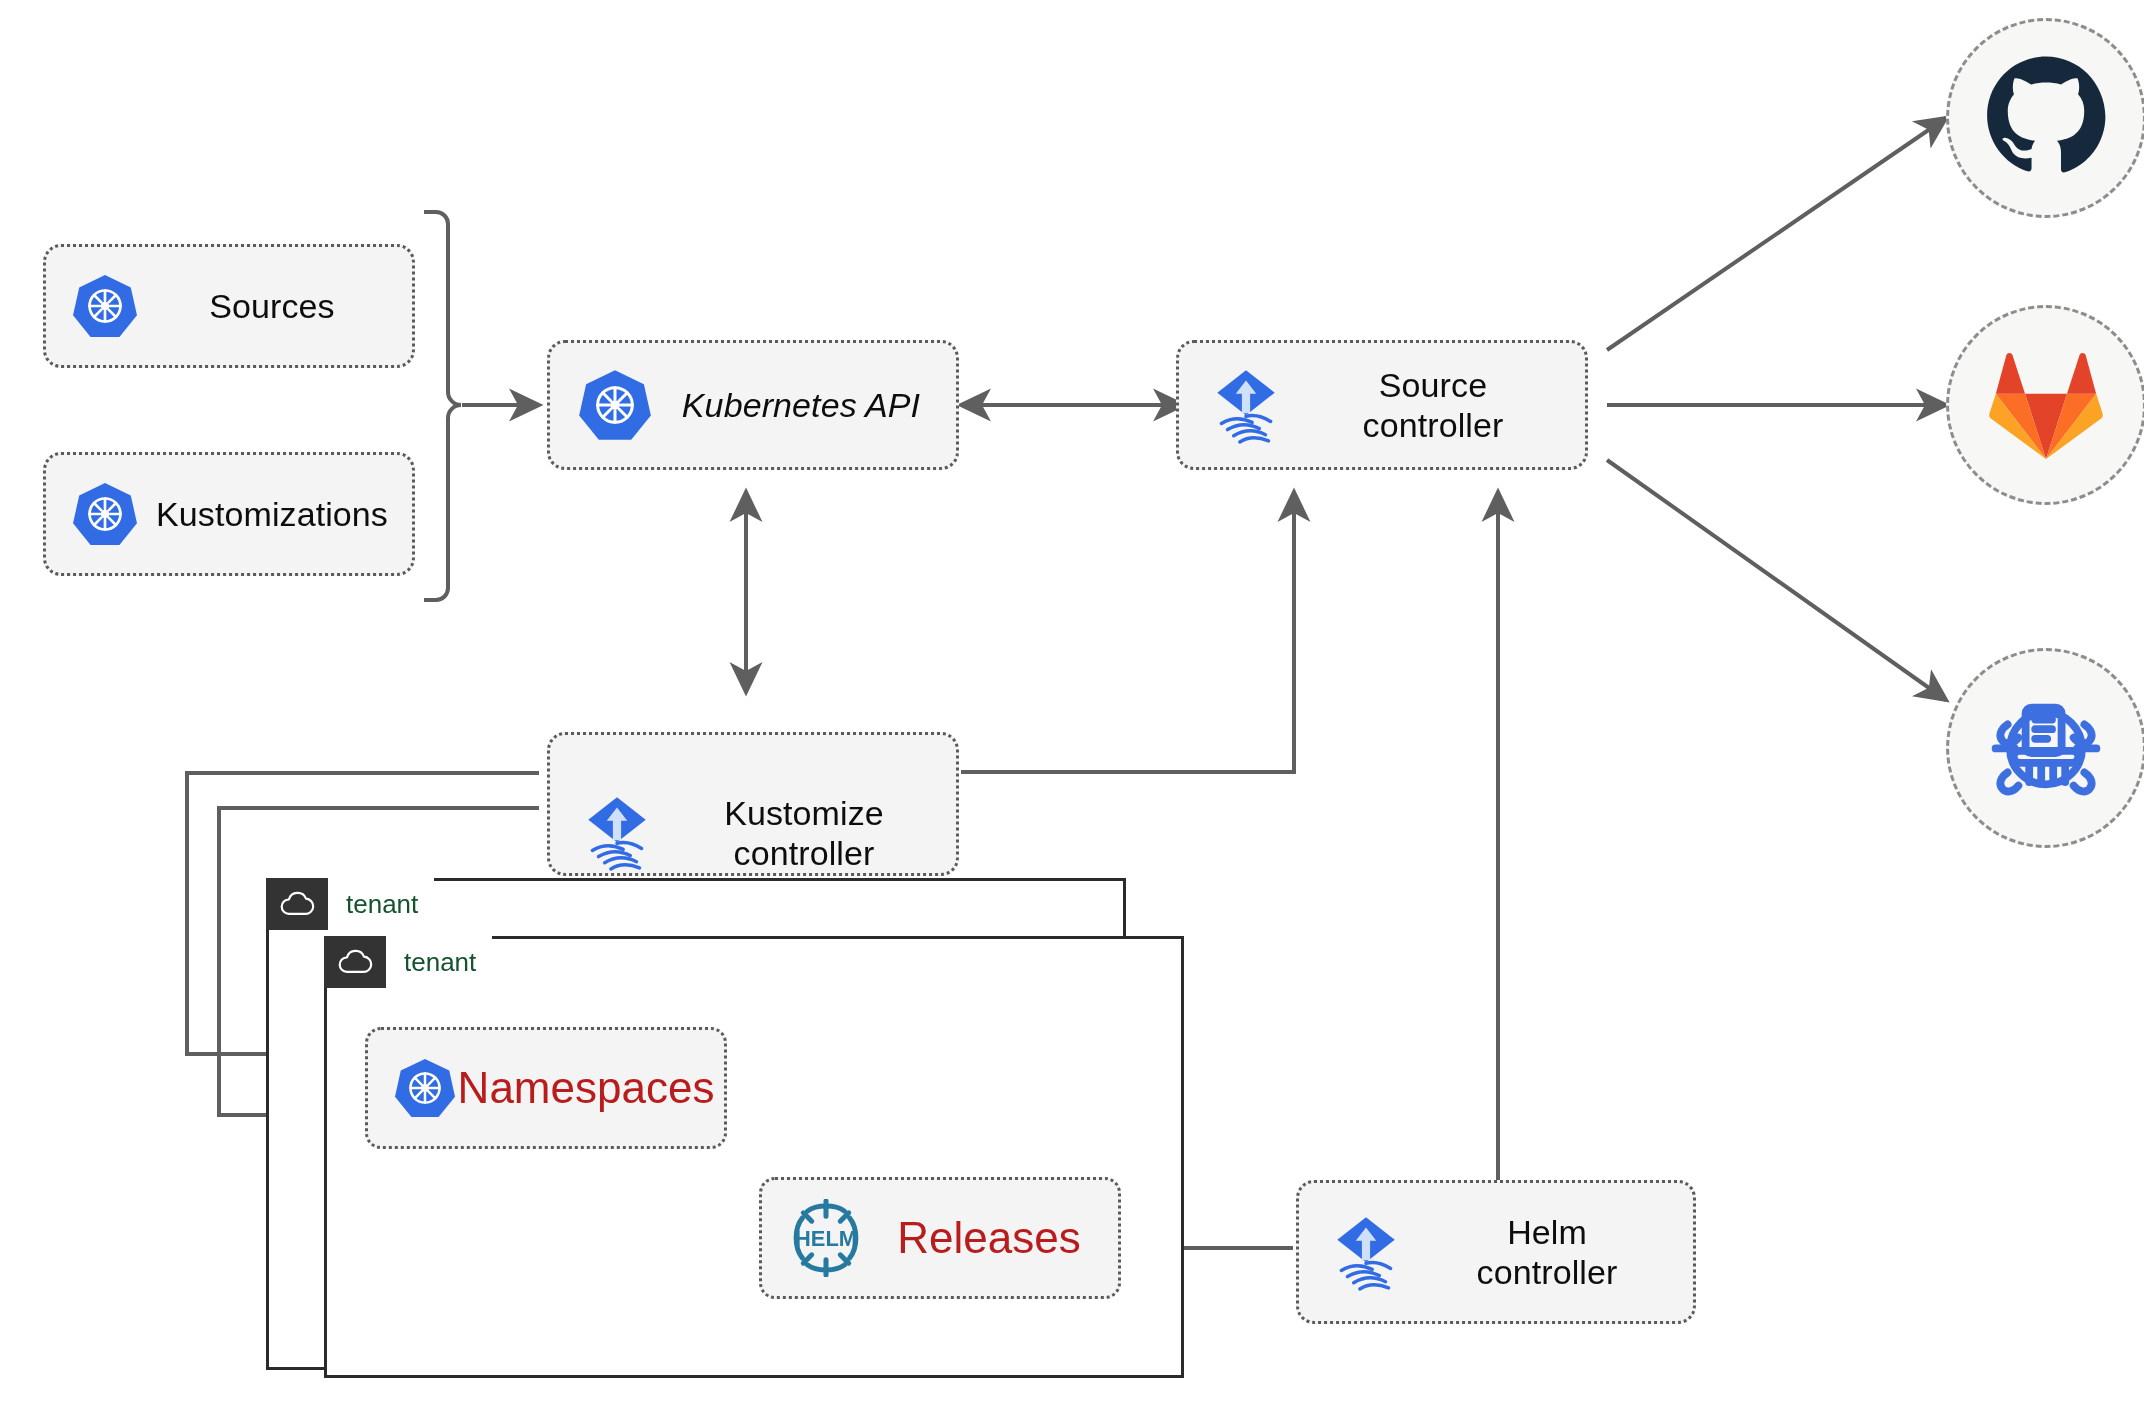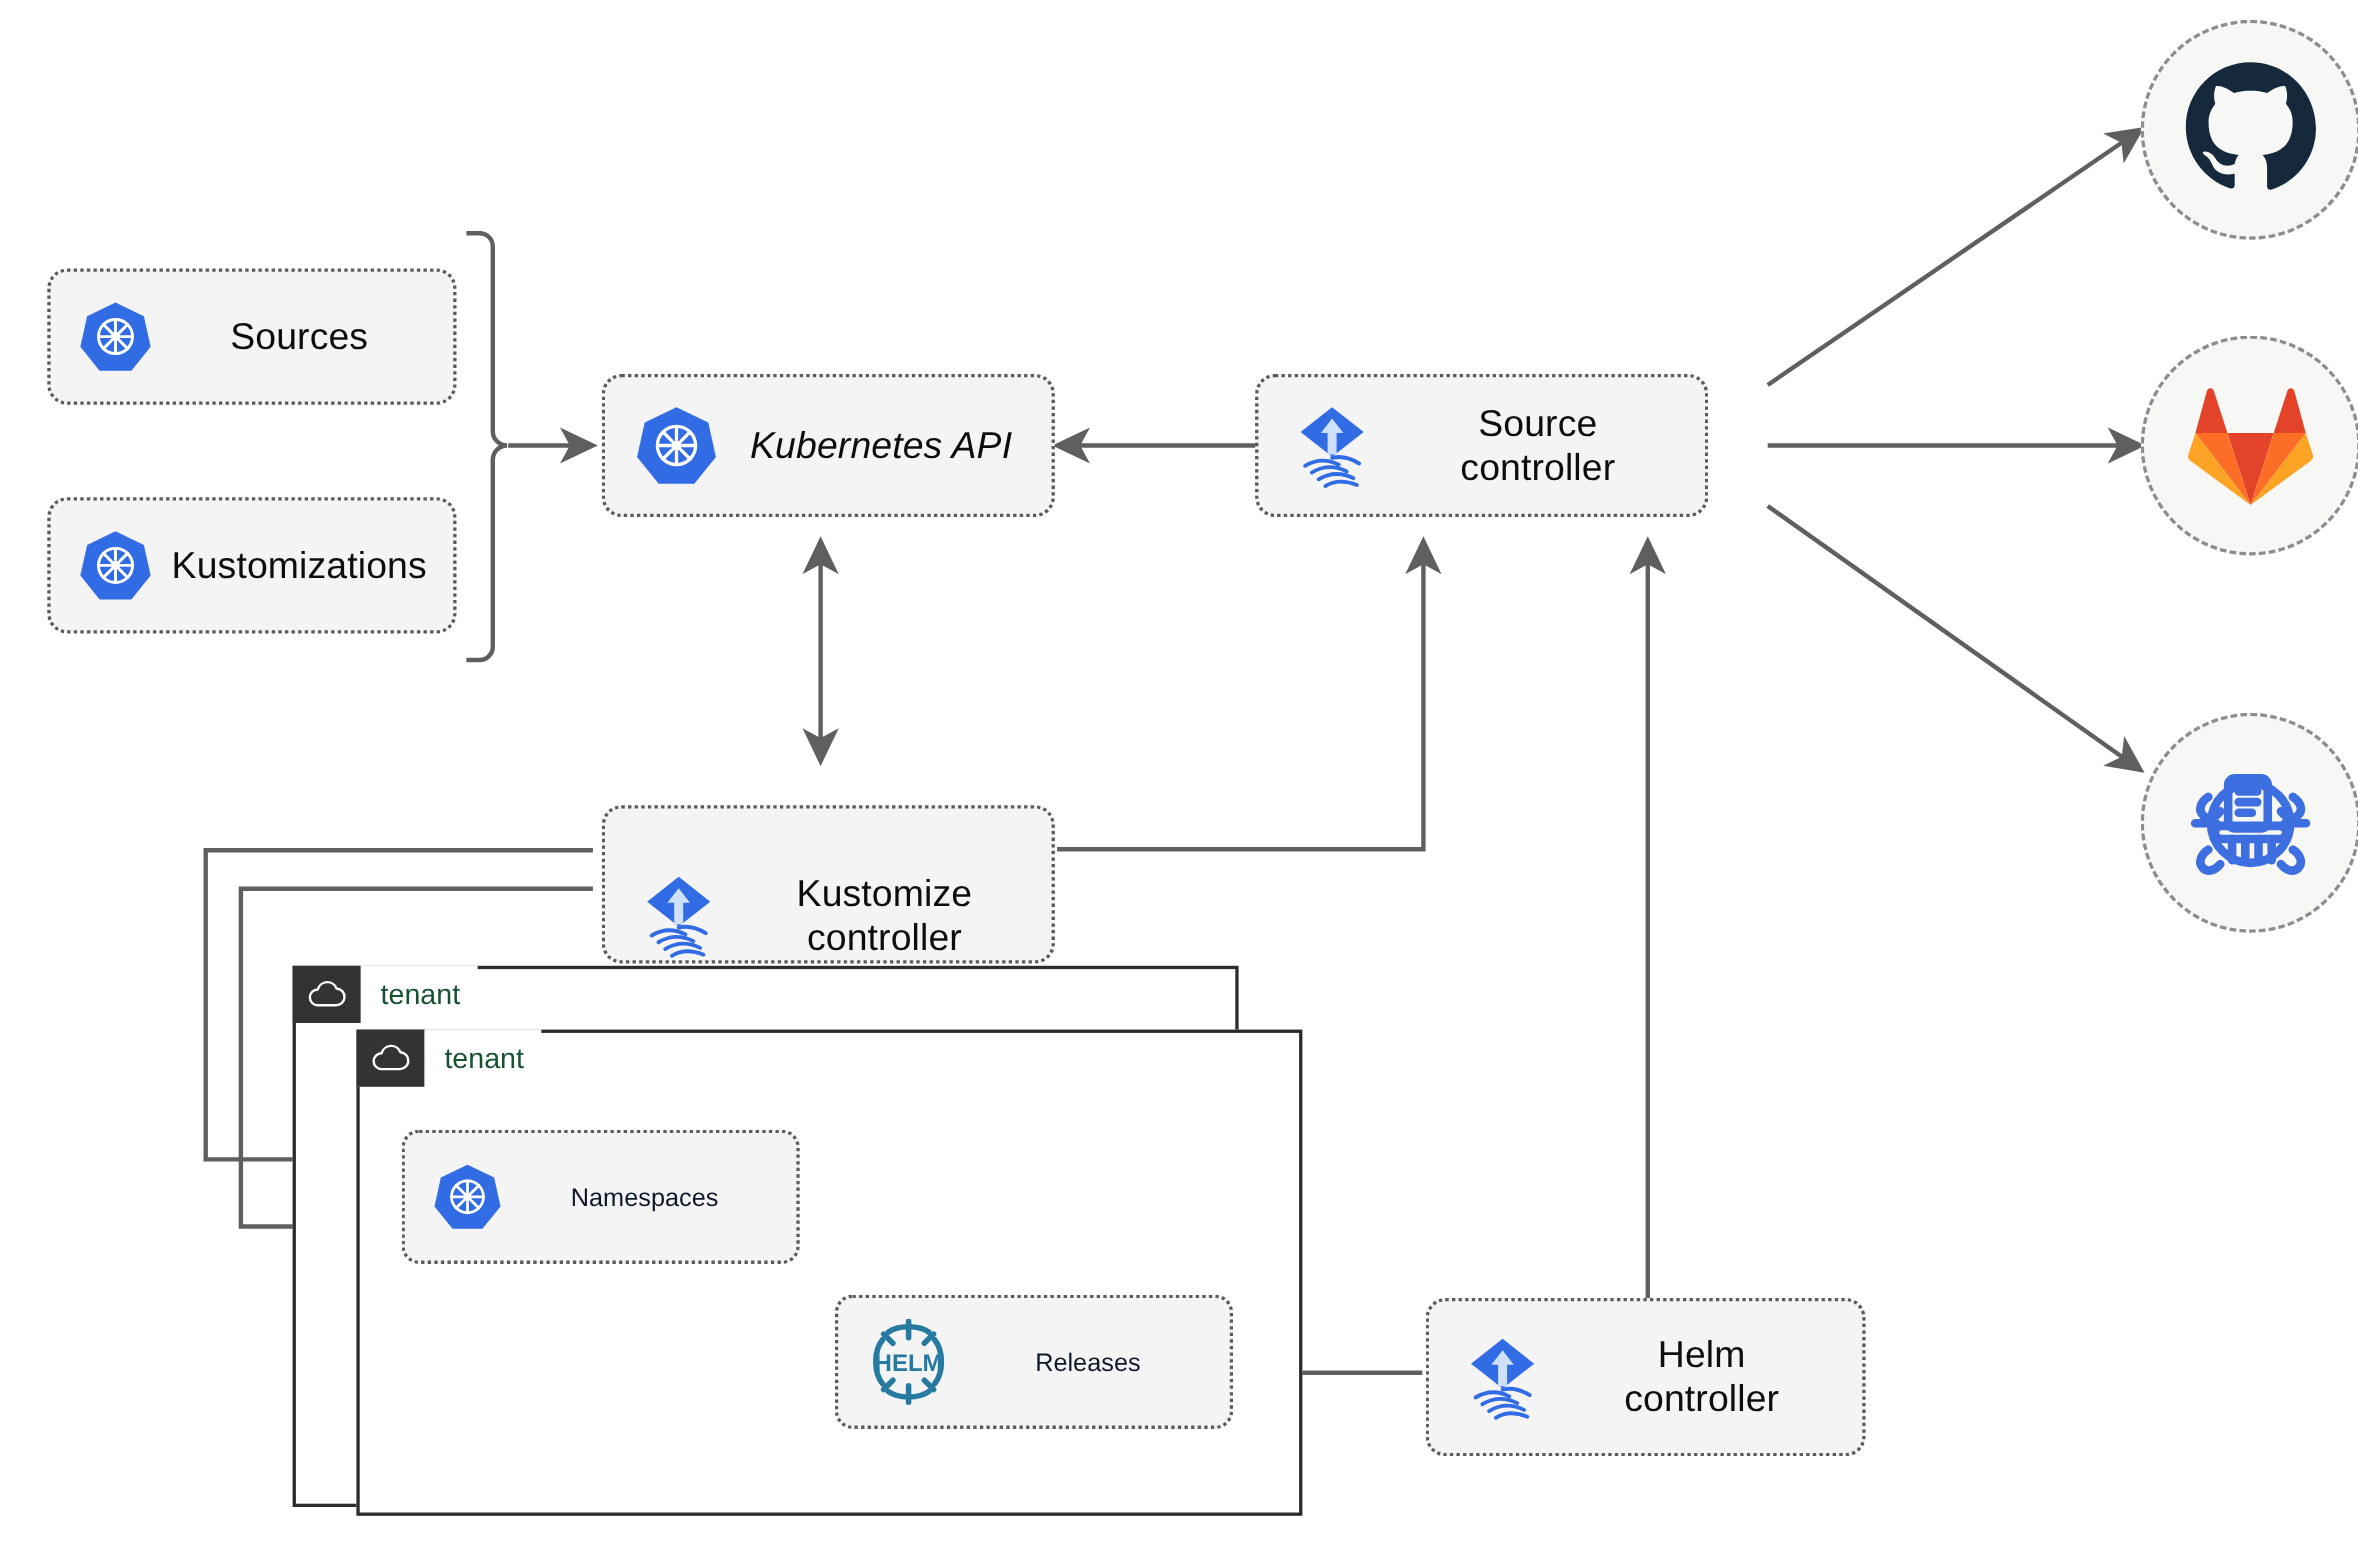--- a/index.html
+++ b/index.html
@@ -68,21 +68,21 @@
   }
 
   .cell{
     position:absolute;
     background:#f4f4f4;
     border:3px dotted #5a5a5a;
     border-radius:16px;
     display:flex;align-items:center;
     box-sizing:border-box;
   }
-  .cell .lbl{flex:1 1 auto;text-align:center;font-size:23px;color:#0f172a;padding-right:8px;}
+  .cell .lbl{flex:1 1 auto;text-align:center;font-size:44px;color:#b91c1c;padding-right:8px;}
   .cell .ico{flex:0 0 auto;display:flex;align-items:center;justify-content:center;}
 </style>
 </head>
 <body>
 
 <div id="stage">
 
   <svg id="edges" viewBox="0 0 2144 1407">
     <defs>
       <marker id="ah" viewBox="0 0 12 12" refX="10" refY="6" markerWidth="9" markerHeight="9" orient="auto-start-reverse">
@@ -156,21 +156,21 @@
           <circle cx="32" cy="32" r="15"></circle>
           <circle cx="32" cy="32" r="4.2" fill="#fff" stroke="none"></circle>
           <path d="M32 17 V27 M32 37 V47 M17 32 H27 M37 32 H47"></path>
           <path d="M21.4 21.4 L28.5 28.5 M35.5 35.5 L42.6 42.6 M42.6 21.4 L35.5 28.5 M28.5 35.5 L21.4 42.6"></path>
         </g>
       </svg>
     </span>
     <span class="lbl">Kubernetes API</span>
   </div>
 
-  <div class="node" style="left:1120px;top:340px;width:412px;height:130px;">
+  <div class="node" style="left:1155px;top:340px;width:412px;height:130px;">
     <span class="ico" style="margin-left:26px;">
       <svg width="82" height="82" viewBox="0 0 80 80" aria-hidden="true">
         <path d="M40 6 L68 28 L40 50 L12 28 Z" fill="#326ce5"></path>
         <path d="M40 16 L50 29 L44 29 L44 48 L36 48 L36 29 L30 29 Z" fill="#cfe0fb"></path>
         <g stroke="#326ce5" stroke-width="3.4" stroke-linecap="round" fill="none">
           <path d="M16 58 C26 52, 36 52, 46 57"></path>
           <path d="M22 64 C32 58, 43 58, 53 63"></path>
           <path d="M28 70 C38 64, 49 64, 59 69"></path>
           <path d="M34 76 C42 71, 52 71, 62 75"></path>
           <path d="M40 51 C48 49, 56 51, 64 56"></path>

